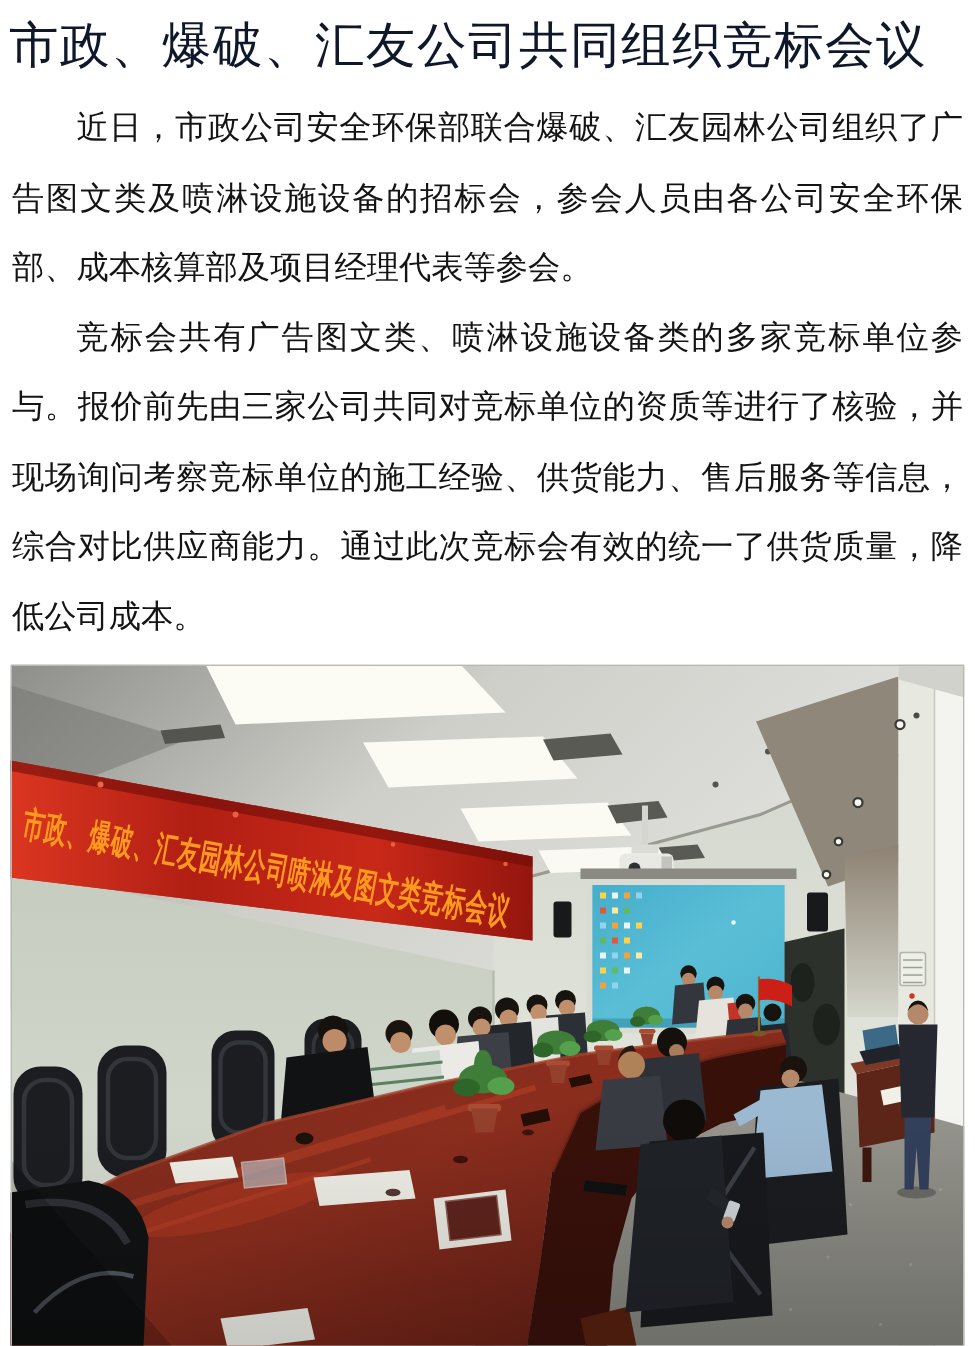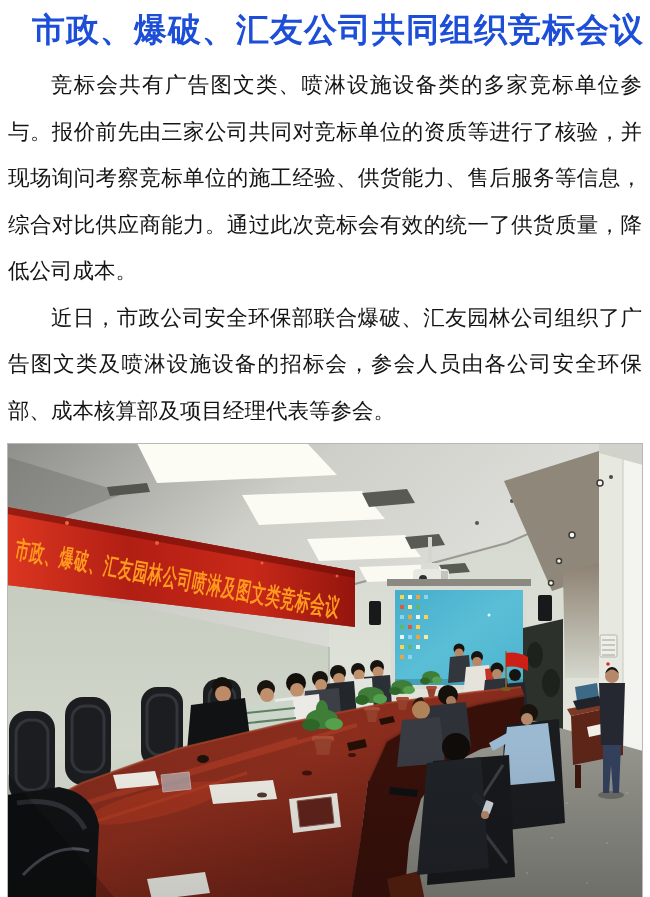--- a/index.html
+++ b/index.html
@@ -1,26 +1,26 @@
 <!DOCTYPE html>
 <html><head>
 <meta charset="utf-8">
 <style>
   html,body{margin:0;padding:0;background:#ffffff;}
   body{width:650px;height:897px;overflow:hidden;color:#000;}
   .page{width:650px;}
   h1.doc-title{
     margin:10px 6px 12px;
     font-family:"Liberation Sans",sans-serif;
-    font-weight:bold;
+    font-weight:normal;
     font-size:33px;
     line-height:40px;
-    text-align:right;
+    text-align:left;
     letter-spacing:1px;
-    color:#1d4ed8;
+    color:#0f172a;
   }
   .doc-body p{
     margin:0 8px;
     font-family:"Liberation Serif",serif;
     font-size:21.5px;
     line-height:46.5px;
     text-align:justify;
     text-justify:inter-character;
     text-indent:2em;
     color:#141414;
@@ -36,22 +36,22 @@
   }
 </style>
 </head>
 <body>
 
 <div class="page">
 
   <h1 class="doc-title">市政、爆破、汇友公司共同组织竞标会议</h1>
 
   <div class="doc-body">
+    <p>近日，市政公司安全环保部联合爆破、汇友园林公司组织了广告图文类及喷淋设施设备的招标会，参会人员由各公司安全环保部、成本核算部及项目经理代表等参会。</p>
     <p>竞标会共有广告图文类、喷淋设施设备类的多家竞标单位参与。报价前先由三家公司共同对竞标单位的资质等进行了核验，并现场询问考察竞标单位的施工经验、供货能力、售后服务等信息，综合对比供应商能力。通过此次竞标会有效的统一了供货质量，降低公司成本。</p>
-    <p>近日，市政公司安全环保部联合爆破、汇友园林公司组织了广告图文类及喷淋设施设备的招标会，参会人员由各公司安全环保部、成本核算部及项目经理代表等参会。</p>
   </div>
 
   <div class="photo-wrap">
   <svg viewBox="0 0 636 469" width="636" height="469" xmlns="http://www.w3.org/2000/svg">
     <defs>
       <linearGradient id="ceil" x1="0" y1="0" x2="1" y2="0.4">
         <stop offset="0" stop-color="#8e8e8a"></stop>
             <stop offset="0.45" stop-color="#cfcfca"></stop>
             <stop offset="1" stop-color="#e3e3df"></stop>
       </linearGradient>

